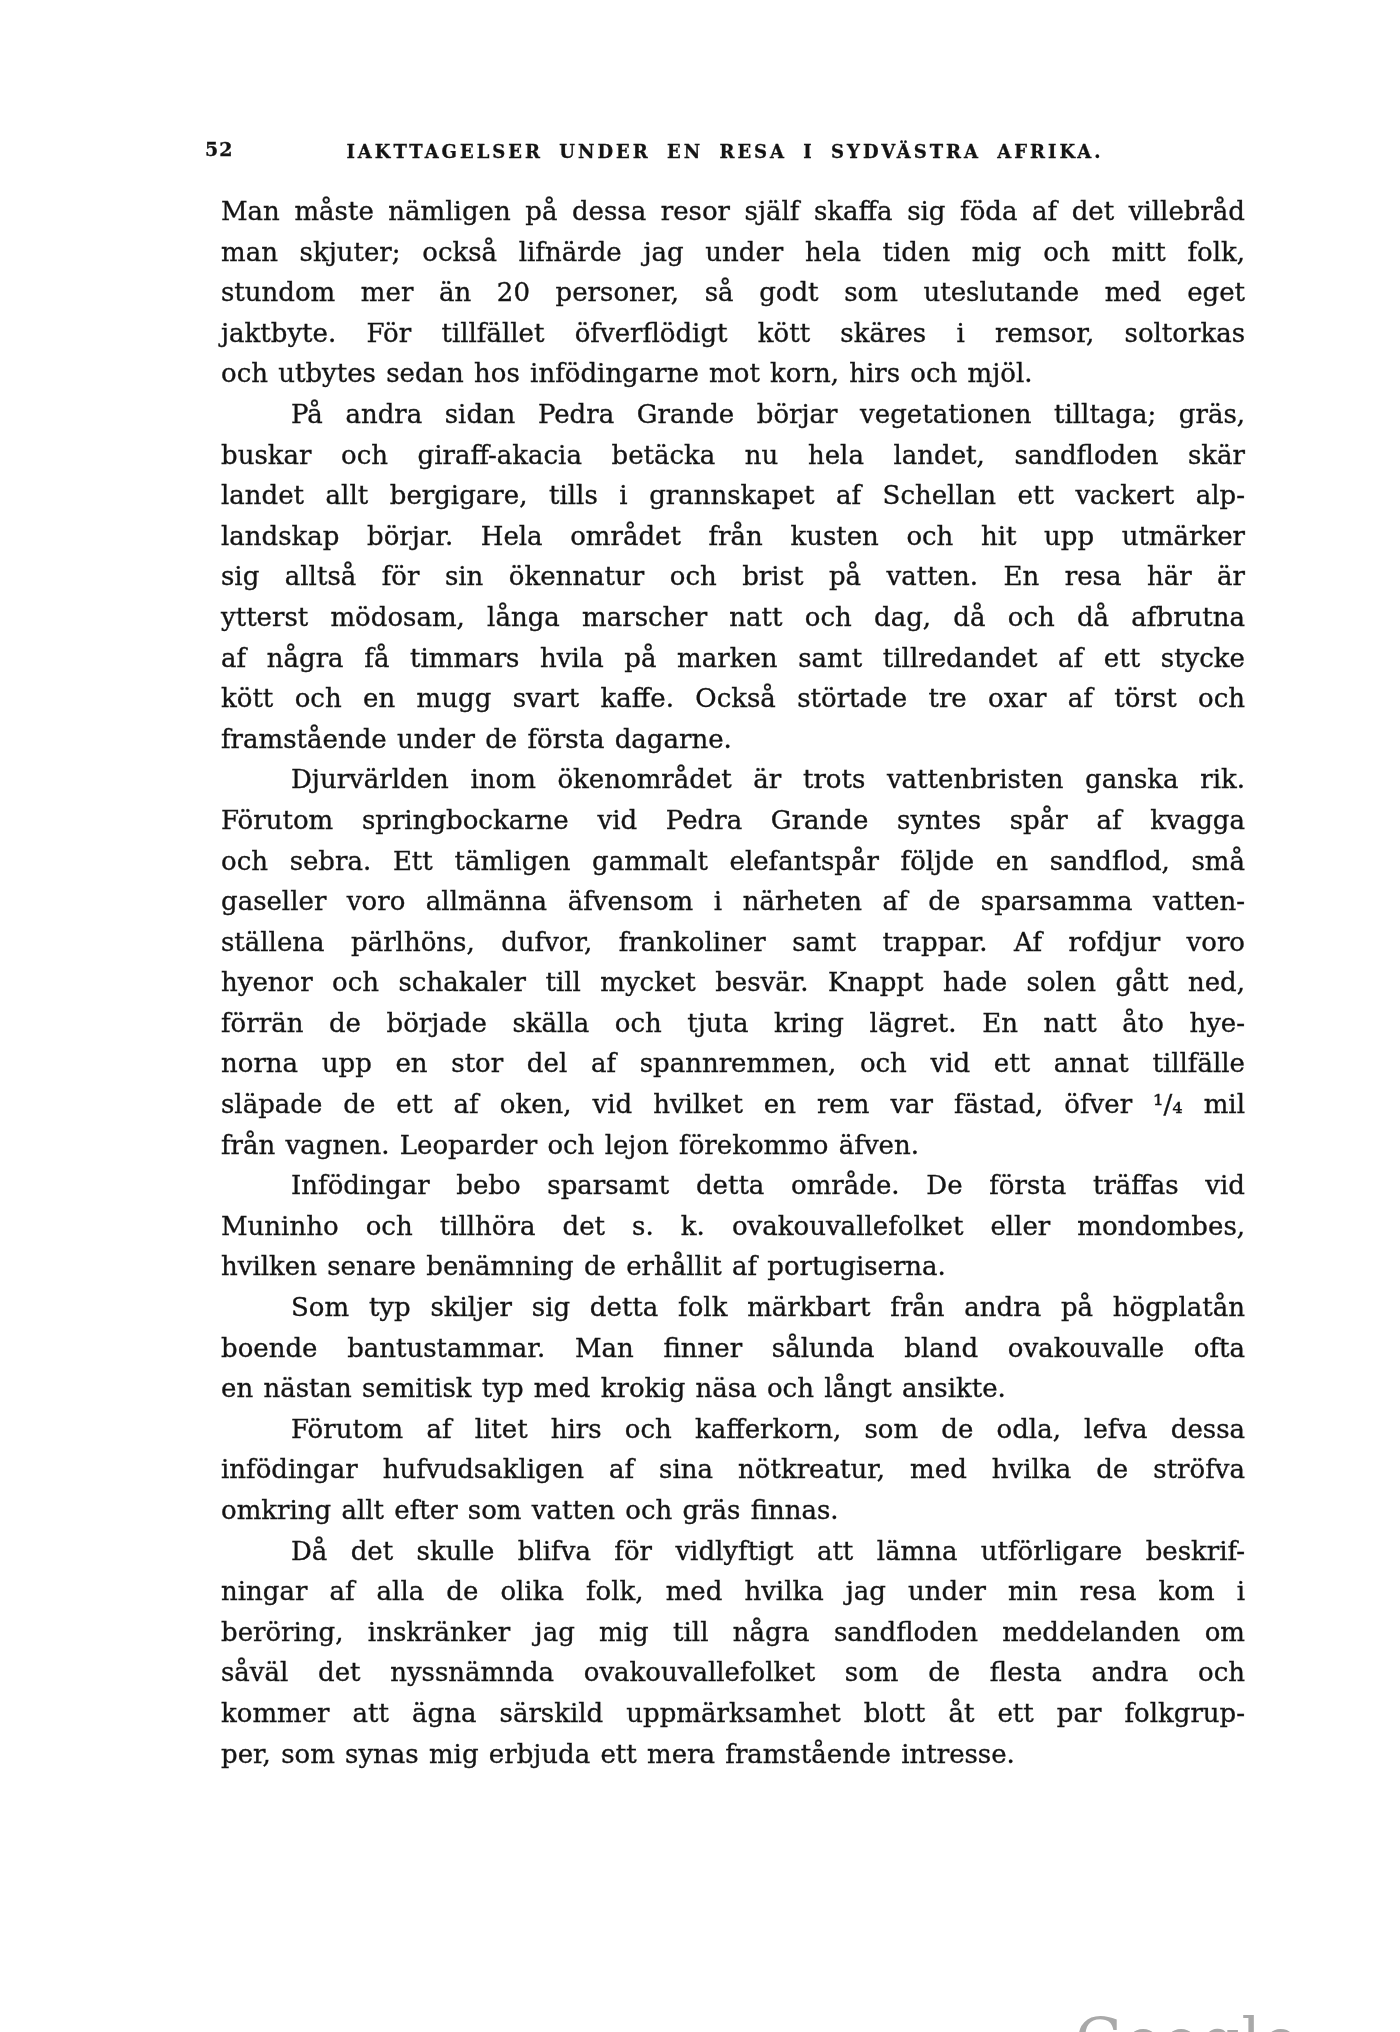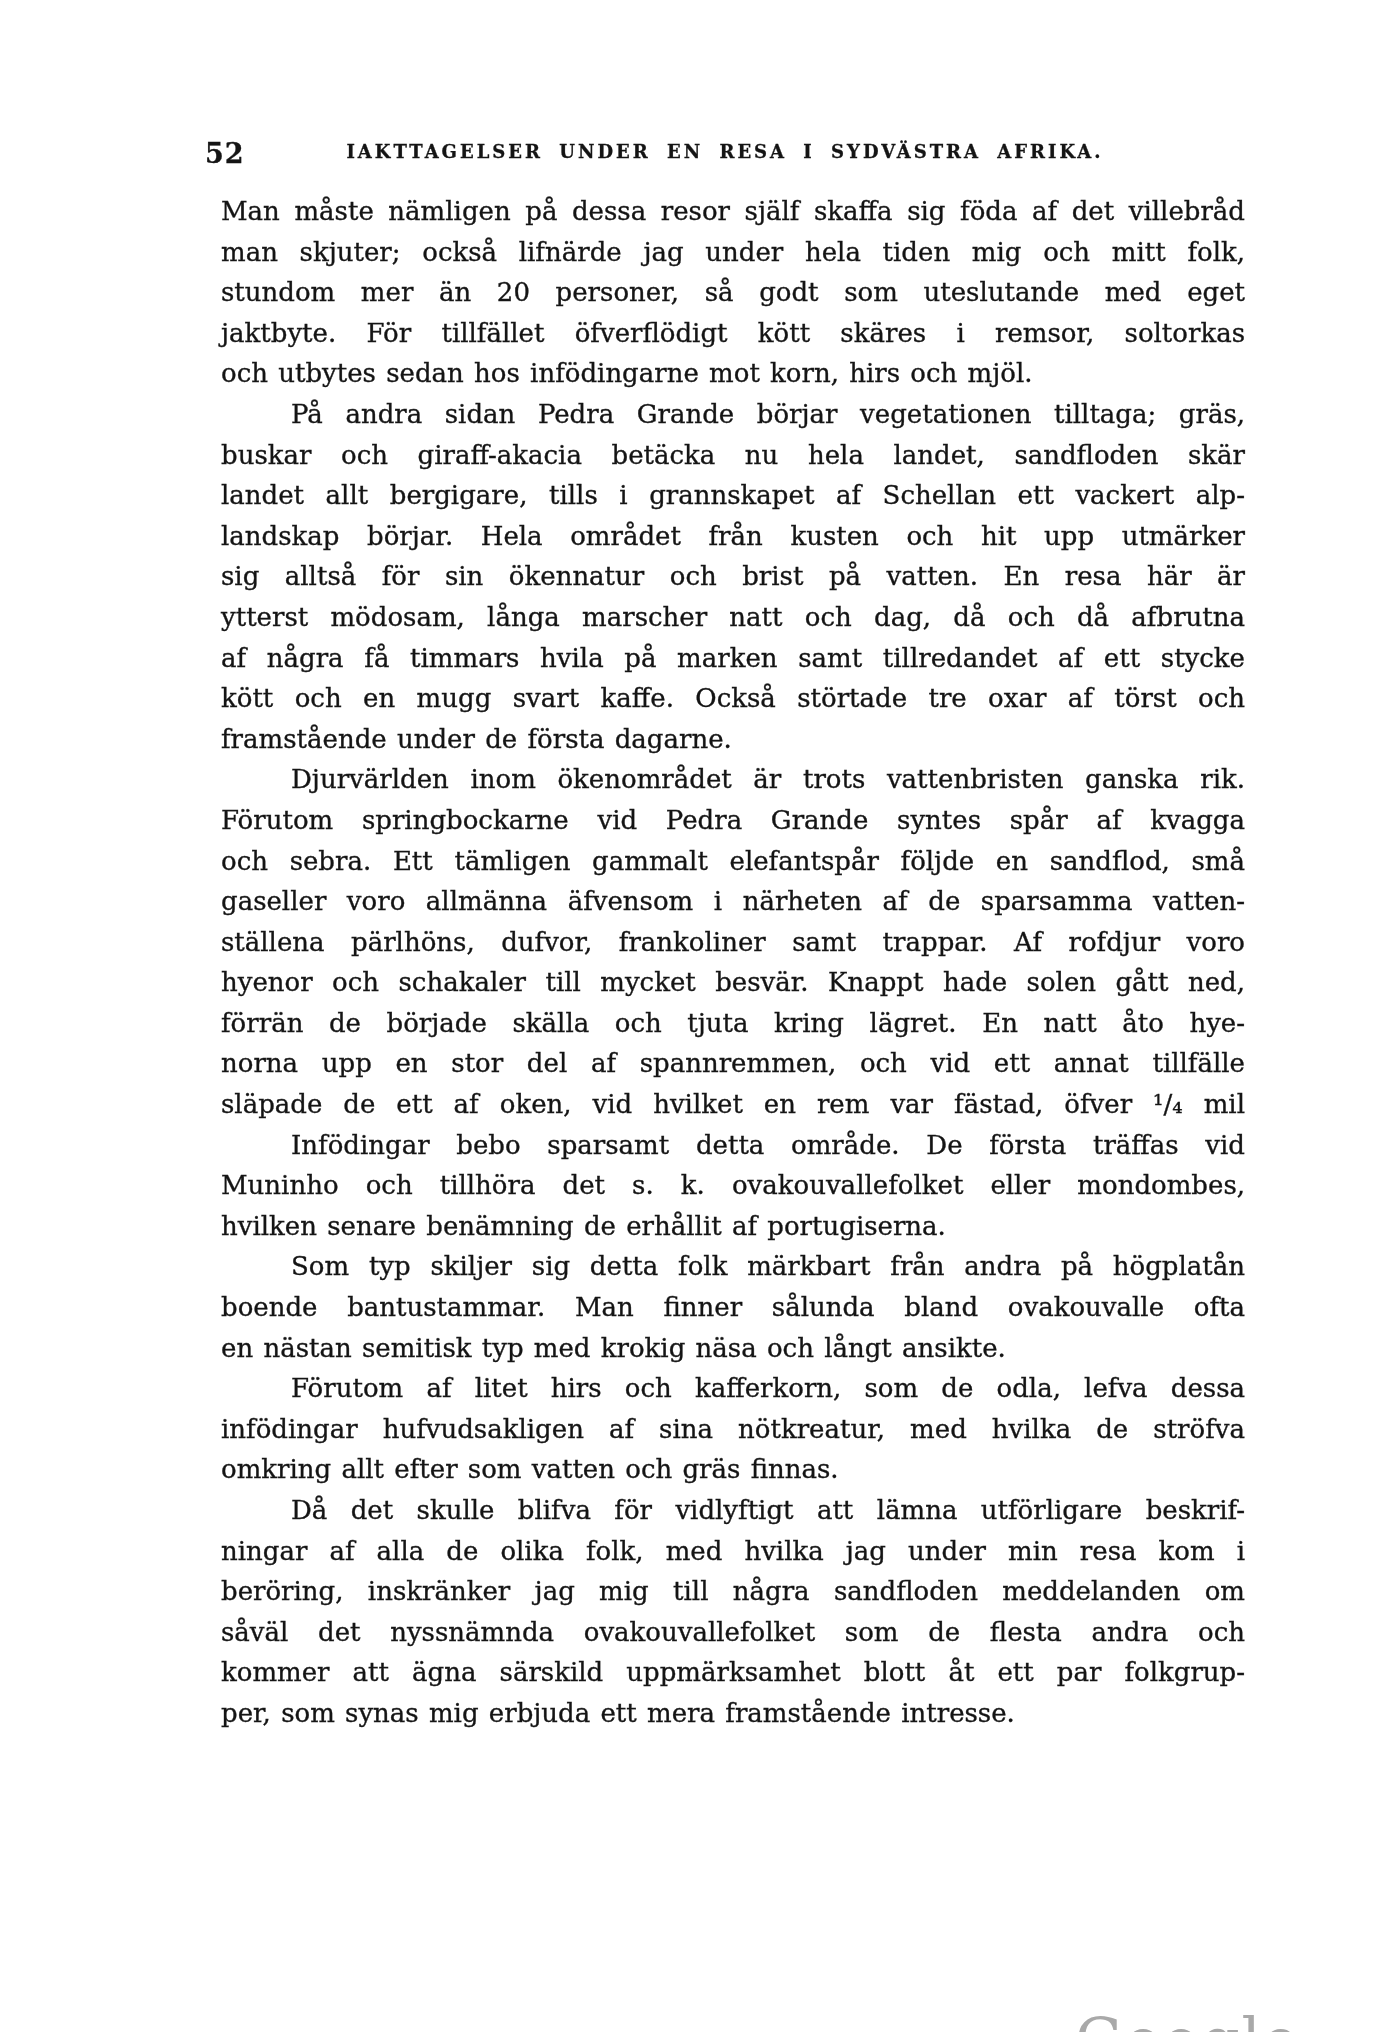--- a/index.html
+++ b/index.html
@@ -20,21 +20,21 @@
     position: absolute;
     left: 205px;
     top: 138px;
     width: 1040px;
     height: 34px;
   }
   .page-number {
     position: absolute;
     left: 0;
     top: 0;
-    font-size: 27px;
+    font-size: 19px;
     font-weight: bold;
     letter-spacing: 1px;
     -webkit-text-stroke: 0.3px #141414;
   }
   .running-title {
     position: absolute;
     left: 0;
     right: 0;
     top: 3px;
     text-align: center;
@@ -106,20 +106,21 @@
       <div class="line last">framstående under de första dagarne.</div>
       <div class="line indent">Djurvärlden inom ökenområdet är trots vattenbristen ganska rik.</div>
       <div class="line">Förutom springbockarne vid Pedra Grande syntes spår af kvagga</div>
       <div class="line">och sebra.  Ett tämligen gammalt elefantspår följde en sandflod, små</div>
       <div class="line">gaseller voro allmänna äfvensom i närheten af de sparsamma vatten-</div>
       <div class="line">ställena pärlhöns, dufvor, frankoliner samt trappar.  Af rofdjur voro</div>
       <div class="line">hyenor och schakaler till mycket besvär.  Knappt hade solen gått ned,</div>
       <div class="line">förrän de började skälla och tjuta kring lägret.  En natt åto hye-</div>
       <div class="line">norna upp en stor del af spannremmen, och vid ett annat tillfälle</div>
       <div class="line">släpade de ett af oken, vid hvilket en rem var fästad, öfver ¹/₄ mil</div>
+      <div class="line last">från vagnen.  Leoparder och lejon förekommo äfven.</div>
       <div class="line indent">Infödingar bebo sparsamt detta område.  De första träffas vid</div>
       <div class="line">Muninho och tillhöra det s. k. ovakouvallefolket eller mondombes,</div>
       <div class="line last">hvilken senare benämning de erhållit af portugiserna.</div>
       <div class="line indent">Som typ skiljer sig detta folk märkbart från andra på högplatån</div>
       <div class="line">boende bantustammar.  Man finner sålunda bland ovakouvalle ofta</div>
       <div class="line last">en nästan semitisk typ med krokig näsa och långt ansikte.</div>
       <div class="line indent">Förutom af litet hirs och kafferkorn, som de odla, lefva dessa</div>
       <div class="line">infödingar hufvudsakligen af sina nötkreatur, med hvilka de ströfva</div>
       <div class="line last">omkring allt efter som vatten och gräs finnas.</div>
       <div class="line indent">Då det skulle blifva för vidlyftigt att lämna utförligare beskrif-</div>

